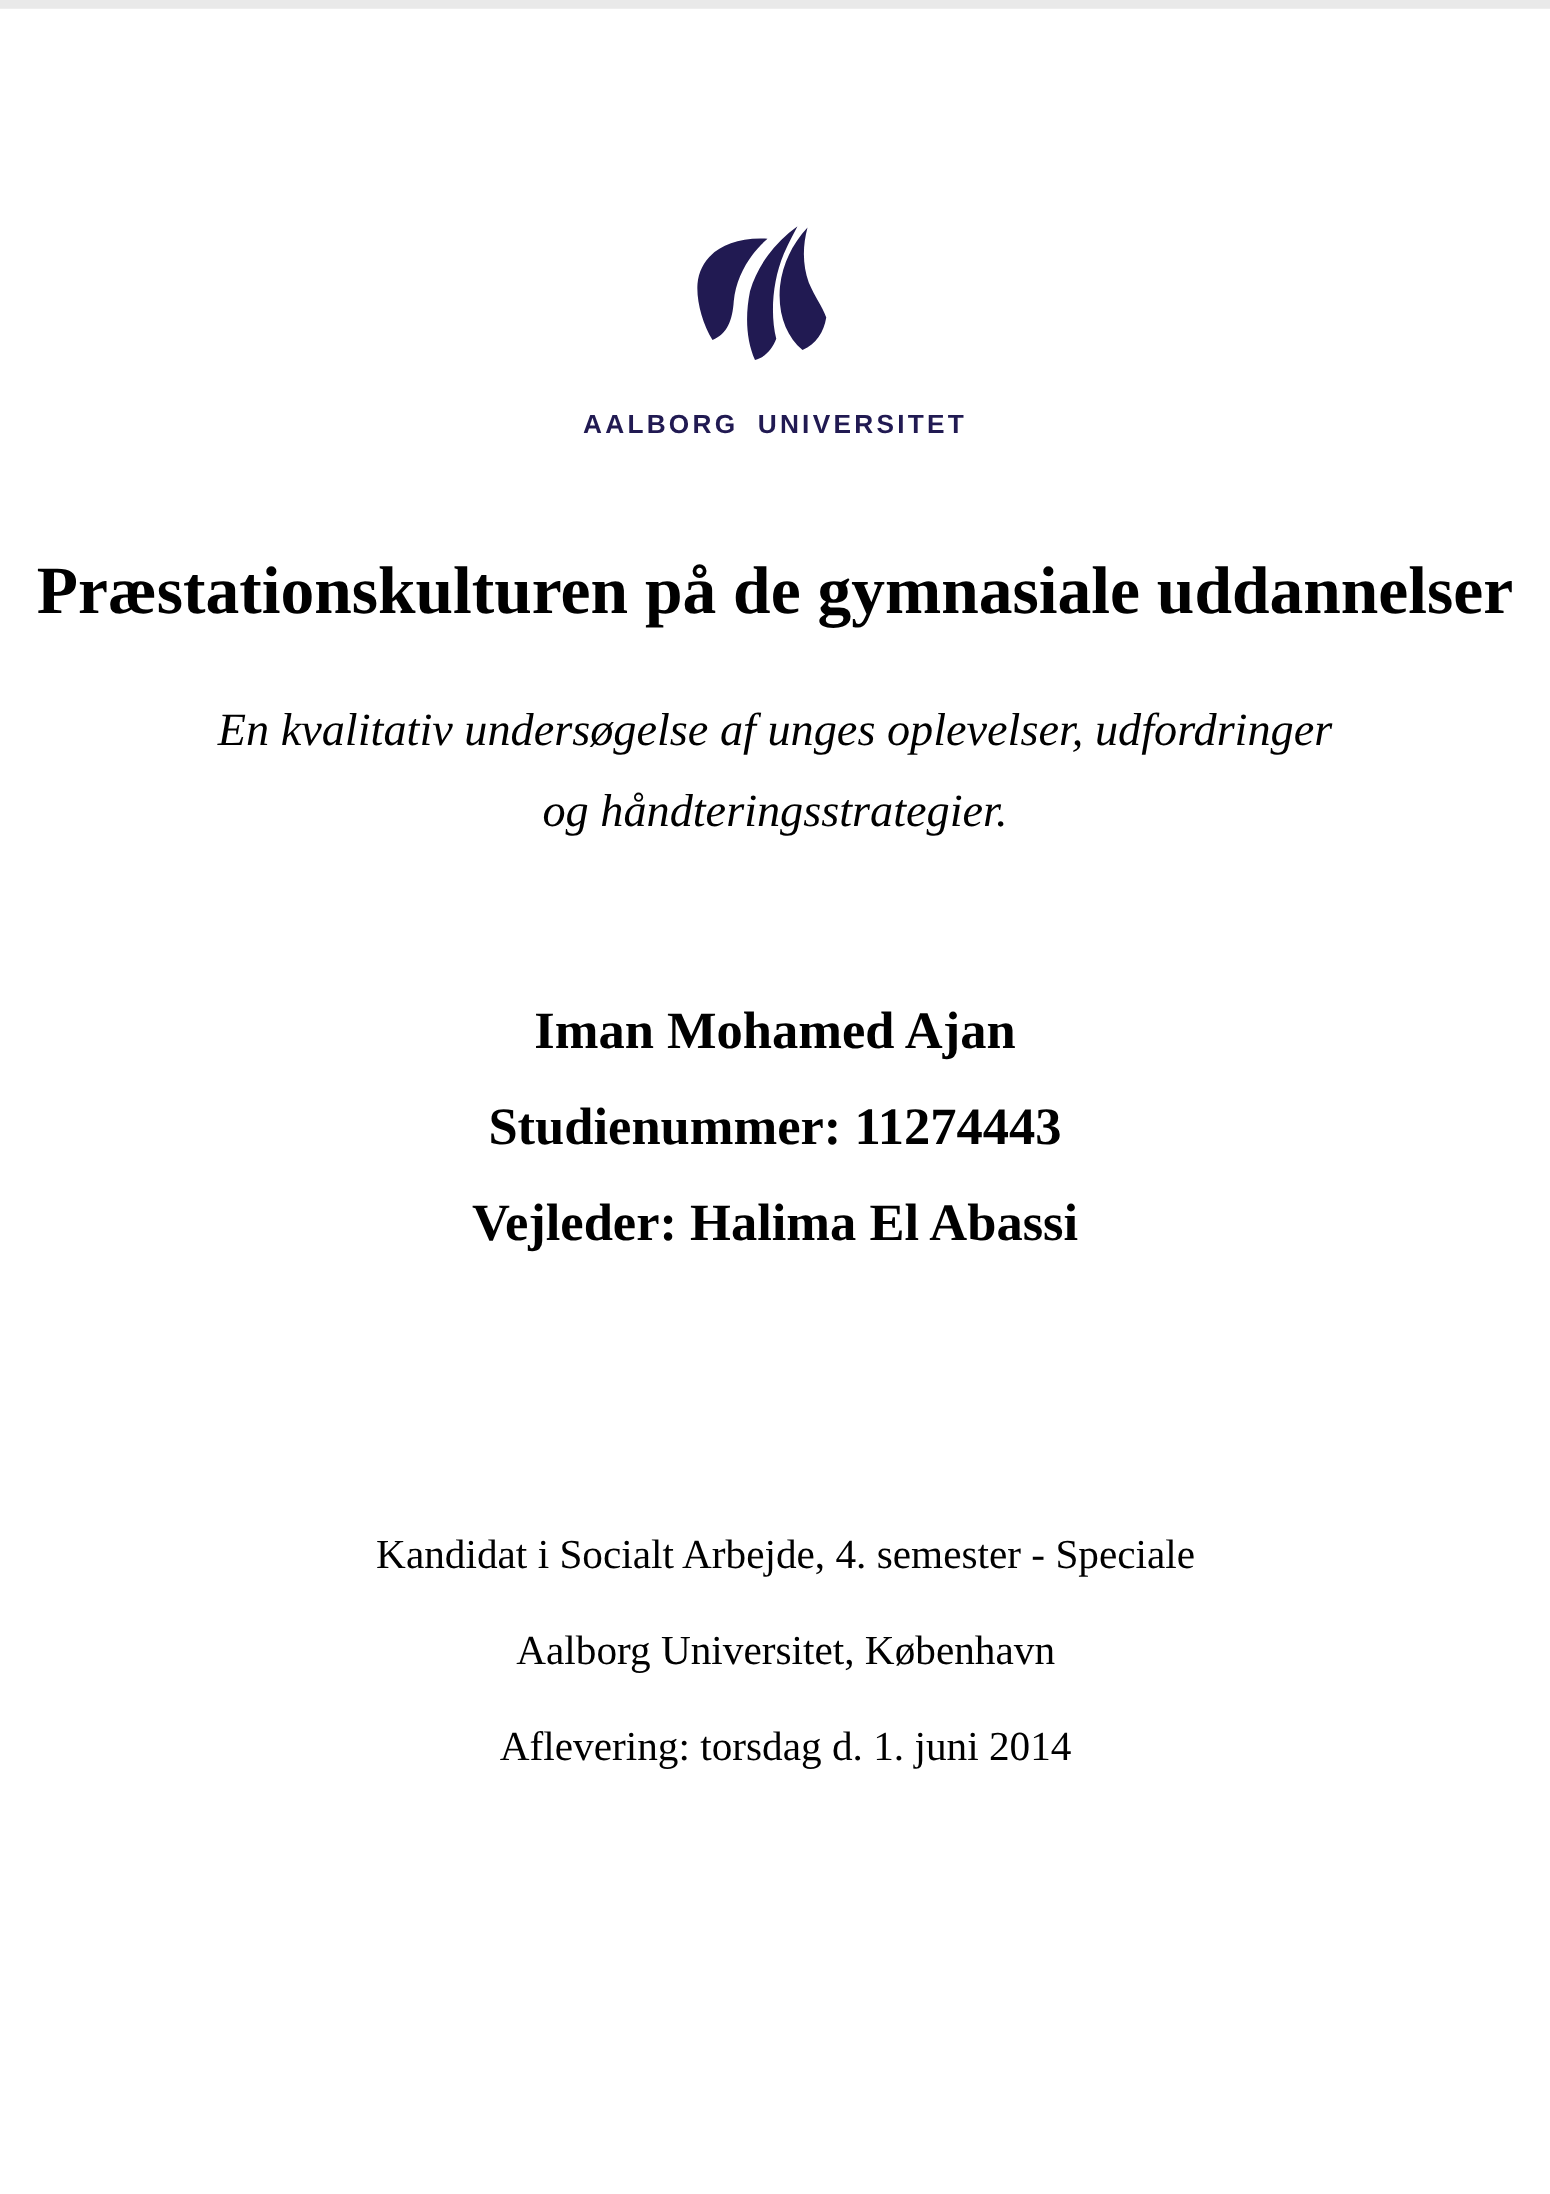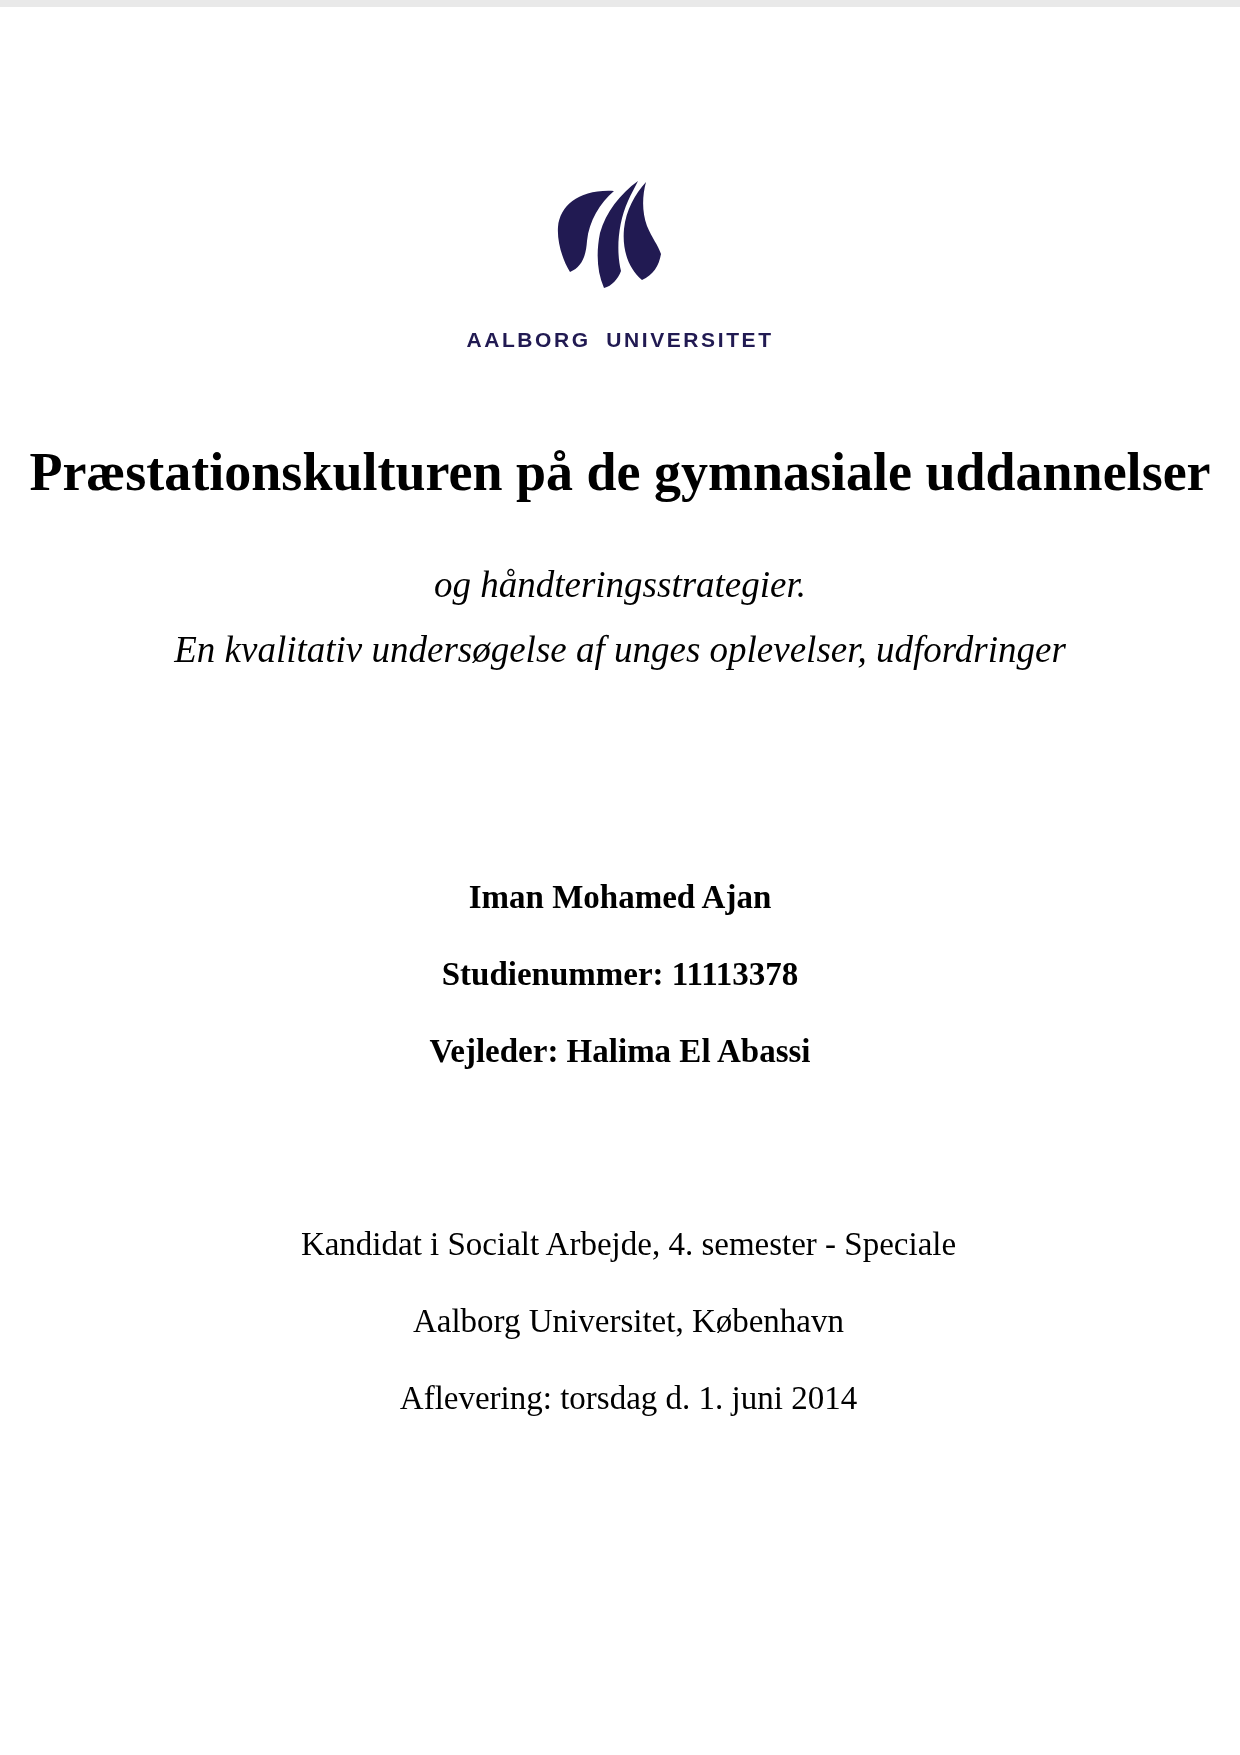--- a/index.html
+++ b/index.html
@@ -43,22 +43,22 @@
     font-weight: 700;
     line-height: 48px;
   }
   .doc-subtitle {
     top: 545px;
     font-size: 37px;
     font-style: italic;
     line-height: 65px;
   }
   .author-block {
-    top: 852px;
-    font-size: 33px;
+    top: 780px;
+    font-size: 42px;
     font-weight: 700;
     line-height: 77px;
   }
   .footer-block {
     top: 1199px;
     font-size: 33px;
     font-weight: 400;
     line-height: 77px;
     padding-left: 17px;
   }
@@ -75,27 +75,27 @@
       <path d="M 82,0 C 64,13 50,31 44,52 C 40,72 41,91 48,107 C 56,105 62,98 65,90 C 60,70 62,42 72,20 C 75,13 79,6 82,0 Z"></path>
       <path d="M 90,1 C 86,16 86,31 91,45 C 96,57 102,64 105,73 C 103,85 97,94 86,99 C 73,88 66,70 68,48 C 70,29 79,13 90,1 Z"></path>
     </g>
   </svg>
 
   <div class="centered wordmark">AALBORG UNIVERSITET</div>
 
   <div class="centered doc-title">Præstationskulturen på de gymnasiale uddannelser</div>
 
   <div class="centered doc-subtitle">
+    <div>En kvalitativ undersøgelse af unges oplevelser, udfordringer</div>
     <div>og håndteringsstrategier.</div>
-    <div>En kvalitativ undersøgelse af unges oplevelser, udfordringer</div>
   </div>
 
   <div class="centered author-block">
     <div>Iman Mohamed Ajan</div>
-    <div>Studienummer: 11113378</div>
+    <div>Studienummer: 11274443</div>
     <div>Vejleder: Halima El Abassi</div>
   </div>
 
   <div class="centered footer-block">
     <div>Kandidat i Socialt Arbejde, 4. semester - Speciale</div>
     <div>Aalborg Universitet, København</div>
     <div>
       <span class="bold">Aflevering</span><span>: torsdag d. 1. juni 2014</span>
     </div>
   </div>

